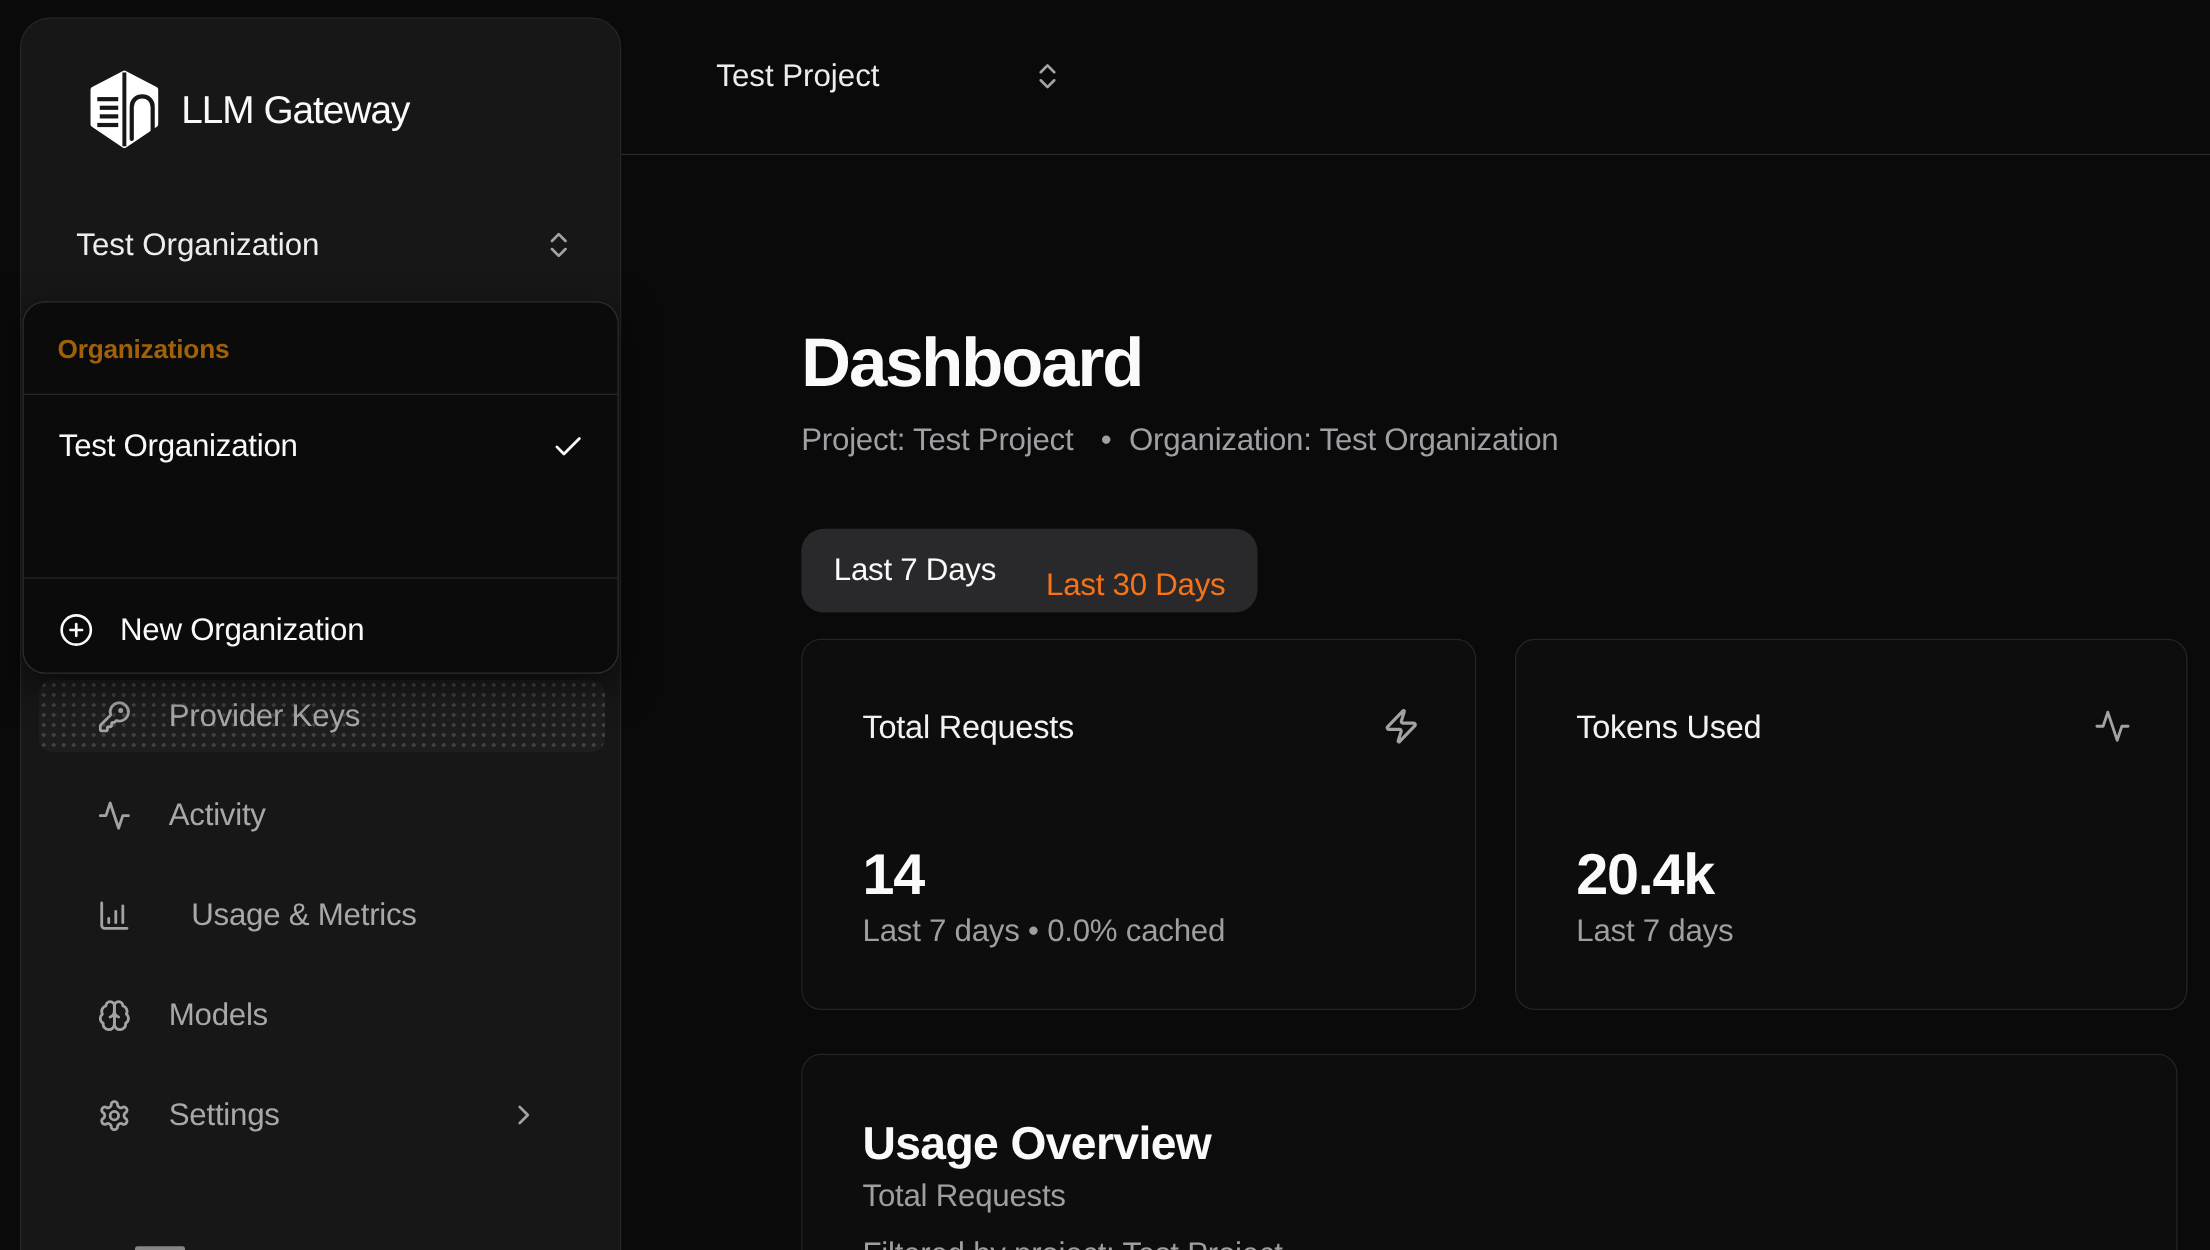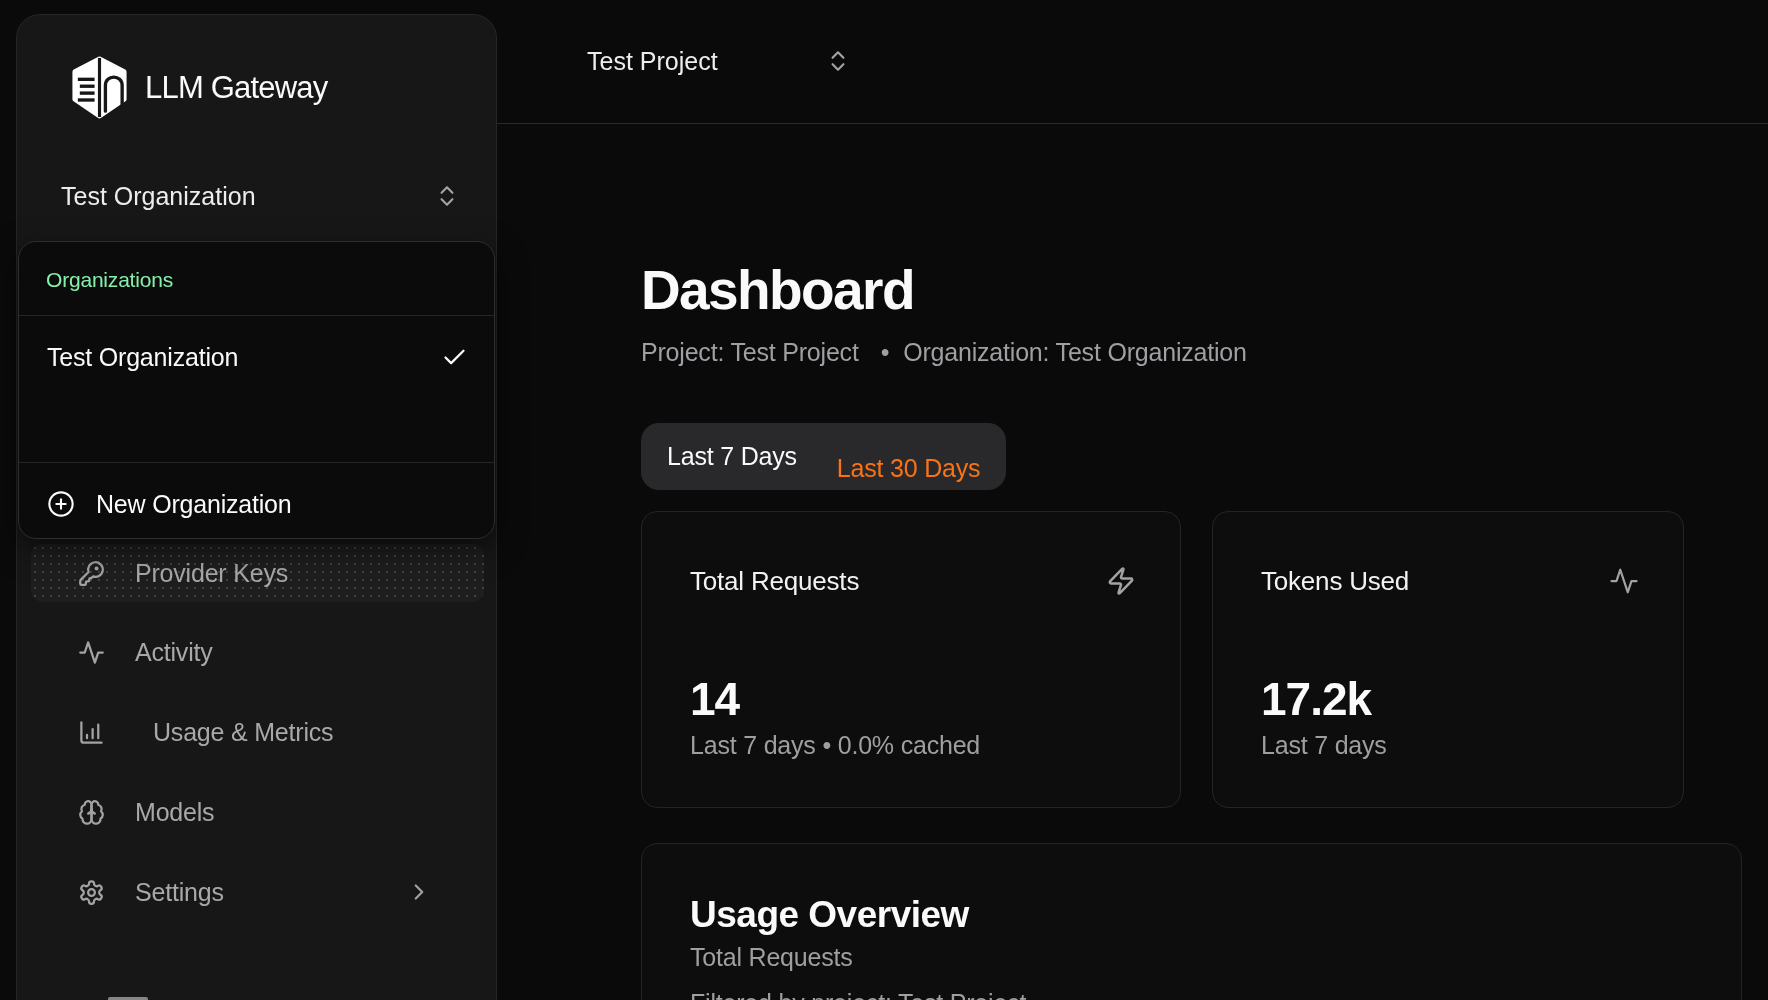--- a/index.html
+++ b/index.html
@@ -24,21 +24,21 @@
     background:transparent; border:none; cursor:pointer;
     display:flex; align-items:center; justify-content:space-between; padding:0 10px 0 16px;
   }
   .org-selector .value { font-size:25px; color:#ededed; }
 
   .org-menu {
     position:absolute; left:1px; top:226px; width:477px; height:298px;
     background:#0b0b0b; border:1px solid #2e2e2e; border-radius:18px;
     box-shadow:0 10px 30px rgba(0,0,0,.55); z-index:5;
   }
-  .menu-heading { position:absolute; left:27px; top:26px; font-size:21px; font-weight:400; color:#86efac; }
+  .menu-heading { position:absolute; left:27px; top:26px; font-size:21px; font-weight:700; color:#a16207; }
   .menu-divider { position:absolute; left:0; width:100%; height:1px; background:#262626; }
   .divider-1 { top:73px; } .divider-2 { top:220px; }
   .menu-item {
     position:absolute; left:8px; width:461px; height:52px; border-radius:10px;
     display:flex; align-items:center; padding:0 20px; cursor:pointer;
     font-size:25px; color:#fafafa;
   }
   .mi-1 { top:89px; justify-content:space-between; }
   .mi-2 { top:152px; color:#e8e8e8; }
   .mi-new { top:236px; gap:21px; }
@@ -60,21 +60,21 @@
     border-radius:2px; background:#9a9a9a; opacity:.85; }
 
   
   .topbar { position:absolute; left:497px; top:0; width:1271px; height:124px;
     border-bottom:1px solid #2a2a2a; }
   .project-selector {
     position:absolute; left:60px; top:30px; width:300px; height:62px;
     background:transparent; border:none; cursor:pointer;
     display:flex; align-items:center; justify-content:space-between; padding:0 6px 0 16px;
   }
-  .project-selector .value { font-size:25px; color:#ededed;margin-left:14px; }
+  .project-selector .value { font-size:25px; color:#ededed; }
 
   
   .page-title { position:absolute; left:641px; top:258px; font-size:55px; font-weight:700;
     color:#fafafa; letter-spacing:-1.6px; }
   .page-subtitle { position:absolute; left:641px; top:338px; font-size:25px; color:#9f9fa4;
     display:flex; align-items:center; }
   .page-subtitle .sep { margin:0 14px 0 22px; font-size:25px; }
 
   .range-tabs {
     position:absolute; left:641px; top:423px; height:67px;
@@ -82,21 +82,21 @@
     padding:0 26px; gap:40px;
   }
   .range-tab { background:none; border:none; font-size:25px; cursor:pointer;
     font-family:inherit; letter-spacing:-0.2px; }
   .range-tab.active { color:#fafafa; font-weight:500; }
   .range-tab.inactive { color:#f97316;margin-top:23px; }
 
   .cards { position:absolute; left:641px; top:511px; display:flex; gap:31px; }
   .stat-card { position:relative; height:297px; background:#0d0d0d;
     border:1px solid #242424; border-radius:16px; }
-  .stat-card.c1 { width:540px; } .stat-card.c2 { width:472px; }
+  .stat-card.c1 { width:540px; } .stat-card.c2 { width:538px; }
   .stat-card .card-title { position:absolute; left:48px; top:54px; font-size:26px;
     font-weight:500; color:#f2f2f2; }
   .stat-card .card-icon { position:absolute; right:44px; top:54px; }
   .stat-card .card-value { position:absolute; left:48px; top:160px; font-size:46px;
     font-weight:700; color:#fafafa; letter-spacing:-1px; }
   .stat-card .card-sub { position:absolute; left:48px; top:219px; font-size:25px; color:#9f9f9f; }
 
   .usage-card { position:absolute; left:641px; top:843px; width:1101px; height:260px;
     background:#0d0d0d; border:1px solid #242424; border-radius:16px; }
   .usage-card .u-title { position:absolute; left:48px; top:50px; font-size:37px;
@@ -238,21 +238,21 @@
           </svg>
         <div class="card-value">14</div>
         <div class="card-sub">Last 7 days • 0.0% cached</div>
       </section>
 
       <section class="stat-card c2">
         <div class="card-title">Tokens Used</div>
         <svg class="card-icon icon" width="30" height="30" viewBox="0 0 24 24" fill="none" stroke="currentColor" stroke-width="1.8" stroke-linecap="round" stroke-linejoin="round">
             <path d="M22 12h-4l-3 9L9 3l-3 9H2"></path>
           </svg>
-        <div class="card-value">17.2k</div>
+        <div class="card-value">20.4k</div>
         <div class="card-sub">Last 7 days</div>
       </section>
     </div>
 
     <section class="usage-card">
       <div class="u-title">Usage Overview</div>
       <div class="u-sub">Total Requests</div>
       <div class="u-note">Filtered by project: Test Project</div>
     </section>
   </main>

